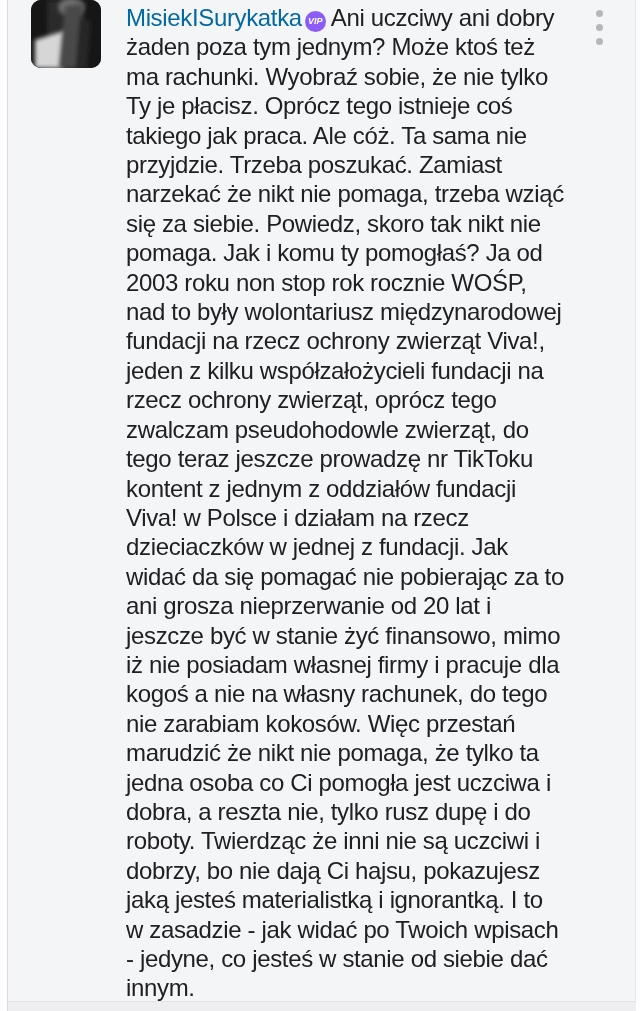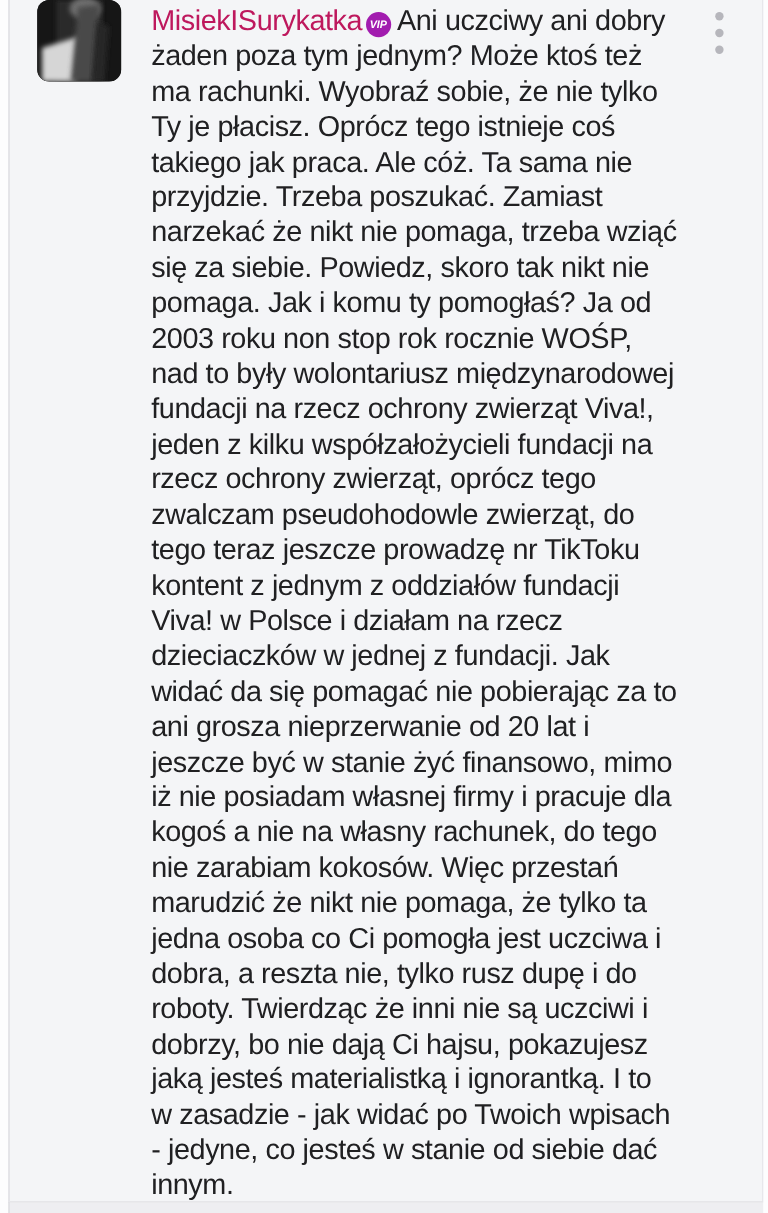--- a/index.html
+++ b/index.html
@@ -69,31 +69,31 @@
     left: 118px;  
     top: 3px;
     width: 440px;
     font-size: 24px;
     line-height: 29.4px;
     letter-spacing: -0.35px;
     color: #202022;
   }
   .comment-text p { margin: 0; }
   .username {
-    color: #be185d;
+    color: #0369a1;
     font-weight: 500;
     cursor: pointer;
     margin-top: 48px;
   }
   .vip-badge {
     display: inline-block;
     width: 21px;
     height: 21px;
     border-radius: 50%;
-    background: #a21caf;
+    background: #8b5cf6;
     color: #ffffff;
     font-size: 9px;
     font-weight: 700;
     font-style: italic;
     line-height: 21px;
     text-align: center;
     vertical-align: 2px;
     margin: 0 5px 0 3px;
     letter-spacing: 0;
   }

